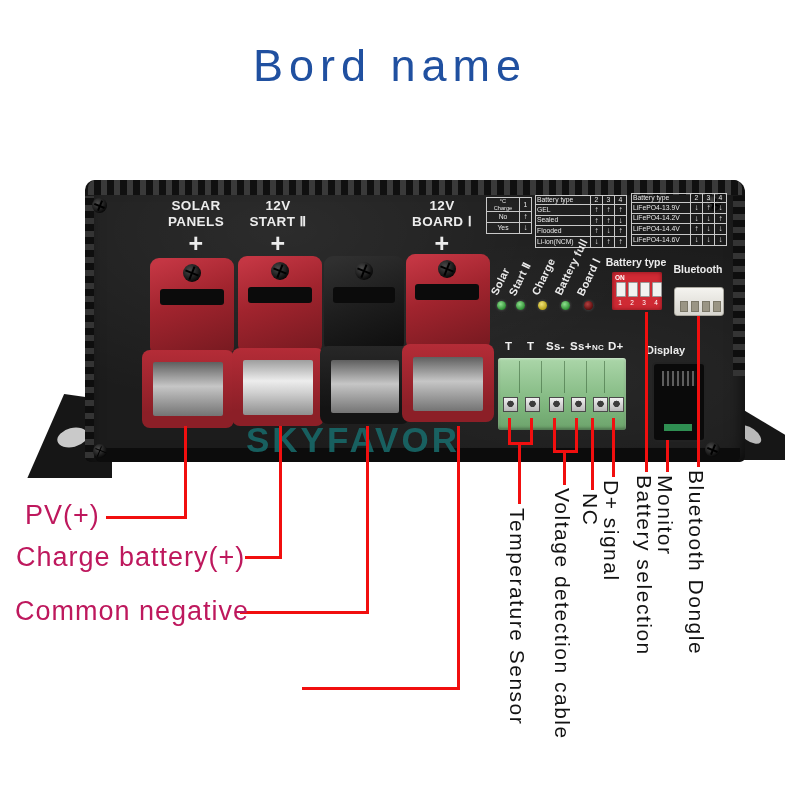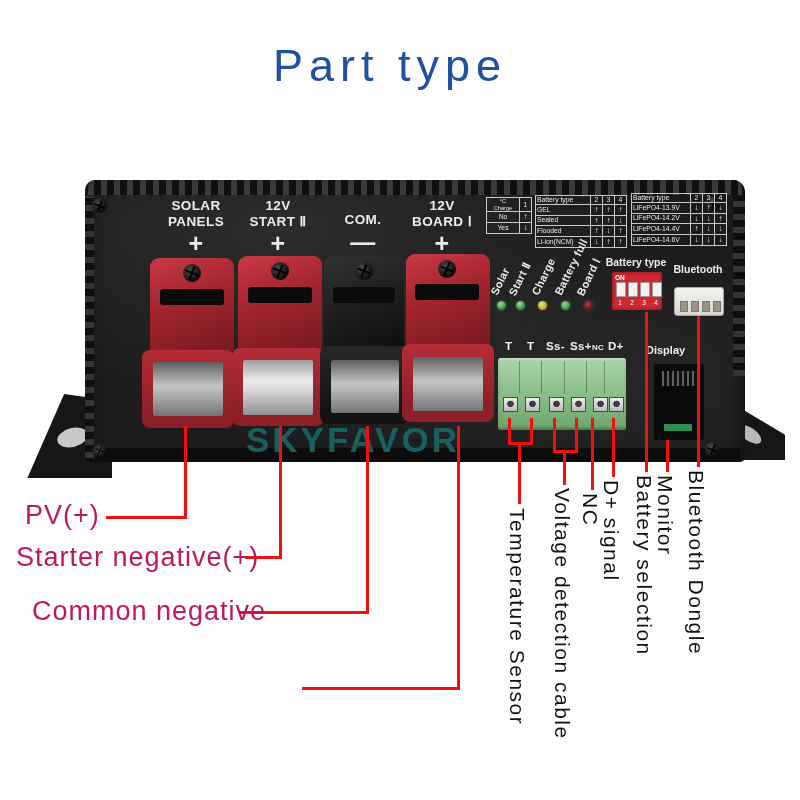--- a/index.html
+++ b/index.html
@@ -80,21 +80,21 @@
   .rl{position:absolute;background:#f10f0f}
   .blabel{position:absolute;color:#be185d;font-size:27px;letter-spacing:1px;white-space:nowrap}
   .vlabel{position:absolute;color:#121212;font-size:21px;letter-spacing:1.5px;white-space:nowrap;
         transform:rotate(90deg);transform-origin:0 0}
 </style>
 </head>
 <body>
 
 <div class="scene">
 
-  <div class="title">Part type</div>
+  <div class="title">Bord name</div>
 
   <div class="ear" style="left:20px;top:394px;width:92px;height:84px;clip-path:polygon(48% 0,100% 8%,100% 100%,8% 100%)"></div>
   <div class="hole" style="left:57px;top:428px;width:31px;height:19px;transform:rotate(-14deg)"></div>
   <div class="ear" style="left:727px;top:400px;width:58px;height:60px;clip-path:polygon(0 0,100% 58%,100% 100%,12% 100%)"></div>
   <div class="hole" style="left:737px;top:428px;width:26px;height:13px;transform:rotate(36deg);background:#b9b9b9"></div>
 
   <div class="body"></div>
   <div class="ribs-top"></div>
   <div class="ribs-left"></div>
   <div class="ribs-right"></div>
@@ -107,24 +107,20 @@
 
   <div class="port" style="left:152px;top:198px;width:88px">
     <span>SOLAR
 PANELS</span>
     <span class="sign">+</span>
   </div>
   <div class="port" style="left:234px;top:198px;width:88px">
     <span>12V
 START Ⅱ</span>
     <span class="sign">+</span>
-  </div>
-  <div class="port" style="left:322px;top:212px;width:82px">
-    <span>COM.</span>
-    <span class="sign">—</span>
   </div>
   <div class="port" style="left:398px;top:198px;width:88px">
     <span>12V
 BOARD Ⅰ</span>
     <span class="sign">+</span>
   </div>
 
   <table class="tbl" style="left:486px;top:197px;width:46px">
     <tbody>
         <tr>
@@ -315,22 +311,22 @@
   <div class="rl" style="left:575px;top:418px;width:3px;height:34px"></div>
   <div class="rl" style="left:553px;top:450px;width:25px;height:3px"></div>
   <div class="rl" style="left:563px;top:452px;width:3px;height:33px"></div>
   <div class="rl" style="left:591px;top:418px;width:3px;height:72px"></div>
   <div class="rl" style="left:612px;top:418px;width:3px;height:59px"></div>
   <div class="rl" style="left:645px;top:312px;width:3px;height:160px"></div>
   <div class="rl" style="left:666px;top:440px;width:3px;height:32px"></div>
   <div class="rl" style="left:697px;top:316px;width:3px;height:151px"></div>
 
   <div class="blabel" style="left:25px;top:500px">PV(+)</div>
-  <div class="blabel" style="left:16px;top:542px">Starter negative(+)</div>
-  <div class="blabel" style="left:32px;top:596px">Common negative</div>
+  <div class="blabel" style="left:16px;top:542px">Charge battery(+)</div>
+  <div class="blabel" style="left:15px;top:596px">Common negative</div>
 
   <div class="vlabel" style="left:529px;top:508px">Temperature Sensor</div>
   <div class="vlabel" style="left:574px;top:488px">Voltage detection cable</div>
   <div class="vlabel" style="left:602px;top:493px">NC</div>
   <div class="vlabel" style="left:623px;top:480px">D+ signal</div>
   <div class="vlabel" style="left:656px;top:475px">Battery selection</div>
   <div class="vlabel" style="left:677px;top:475px">Monitor</div>
   <div class="vlabel" style="left:708px;top:470px">Bluetooth Dongle</div>
 
 </div>

